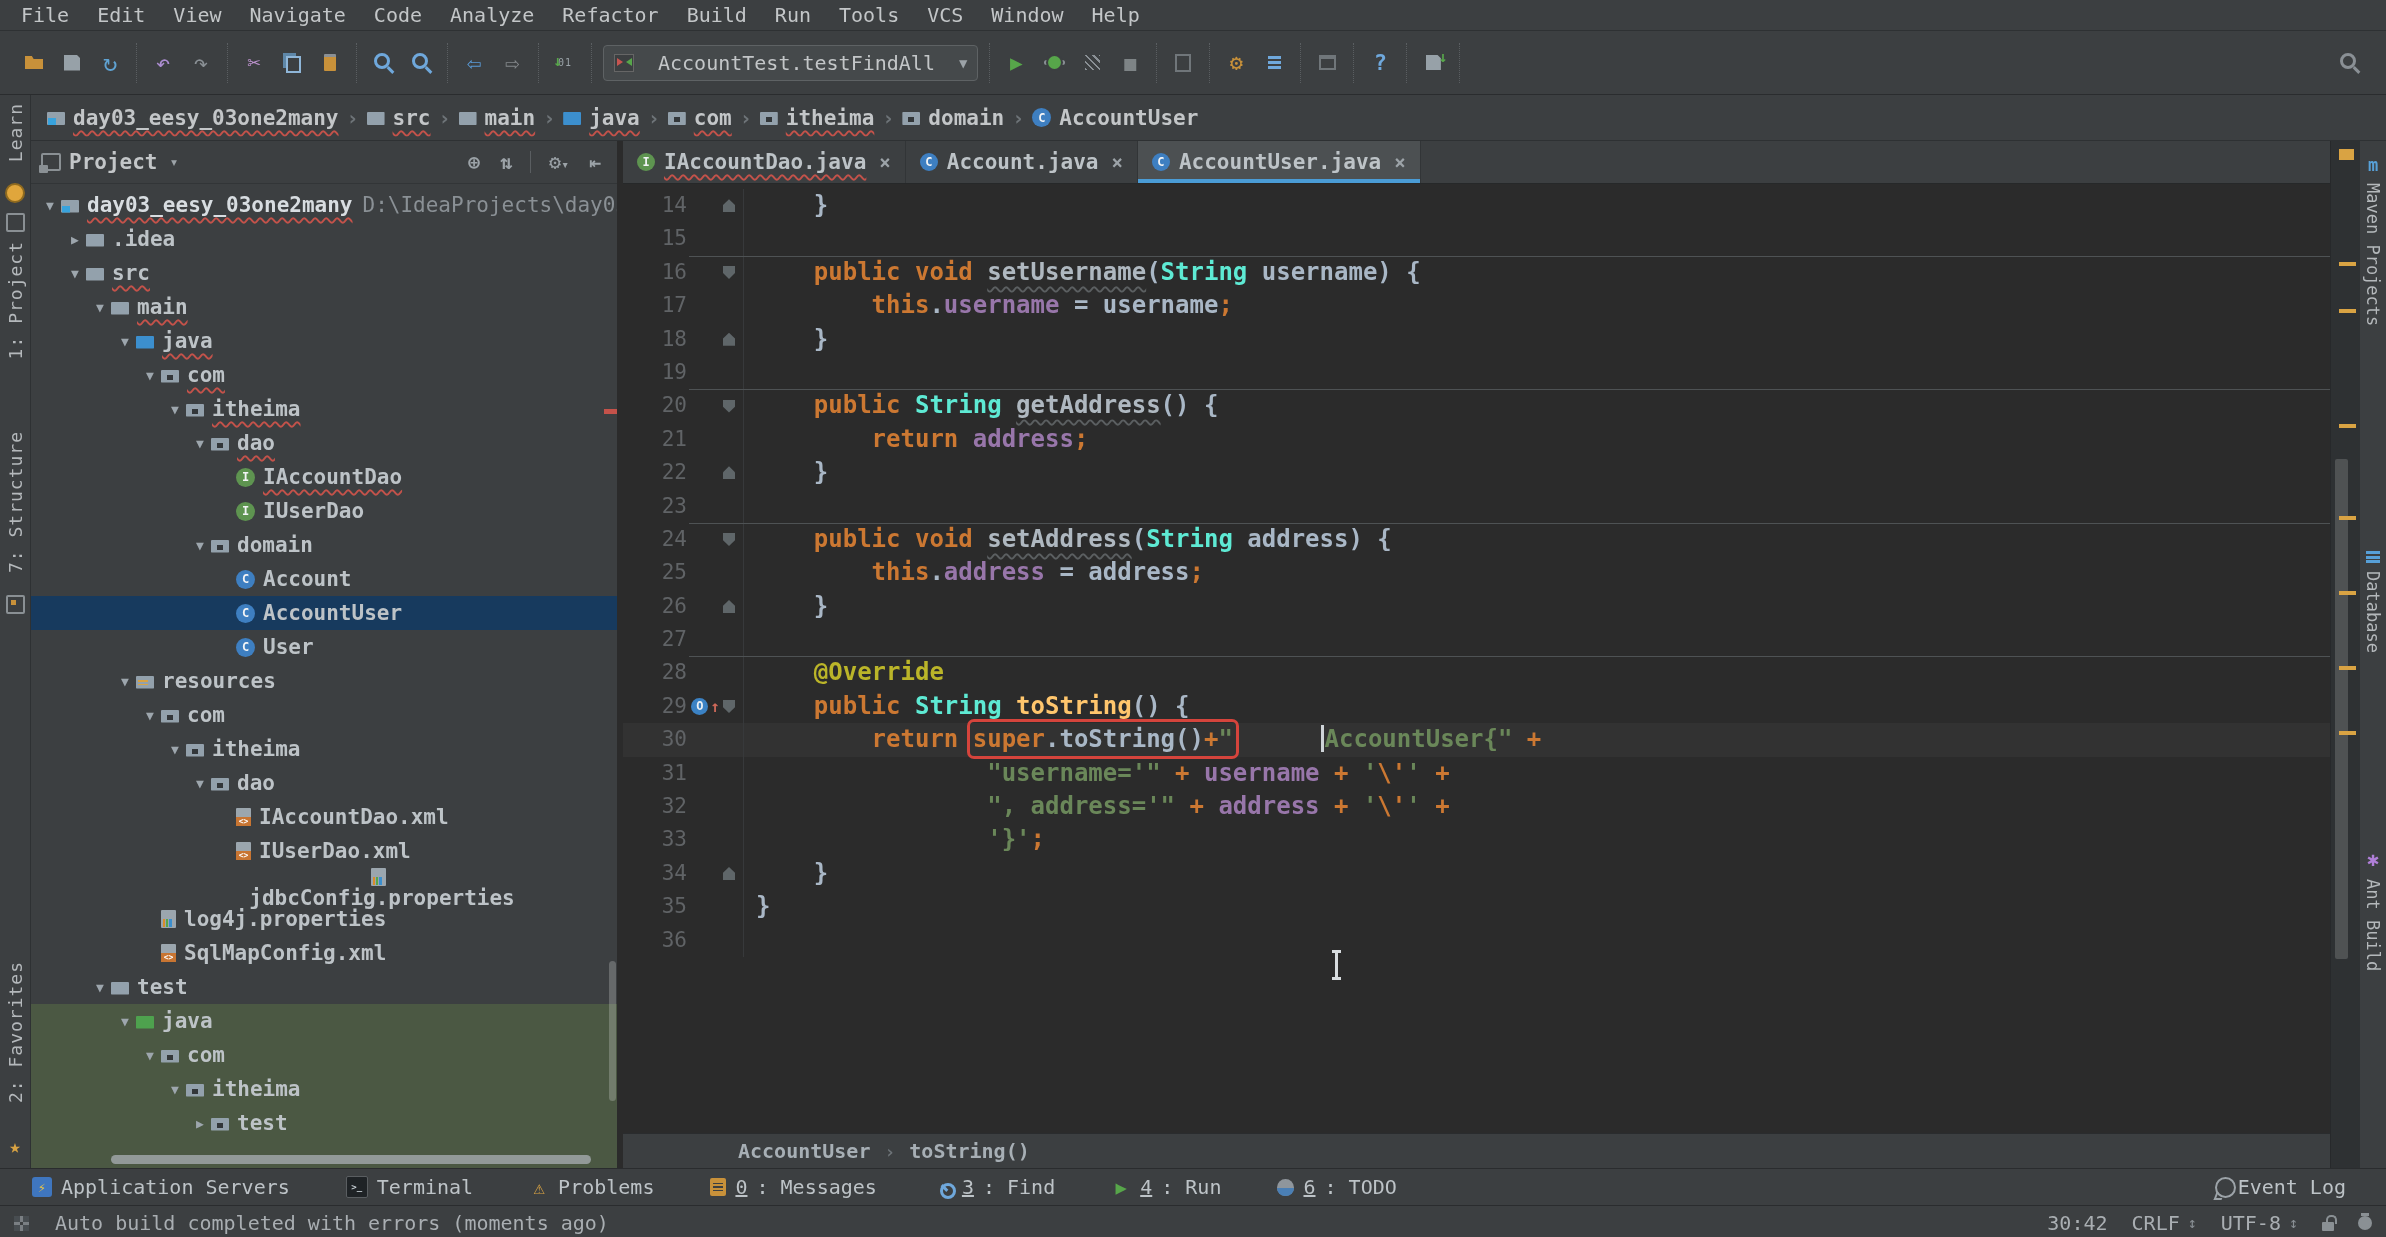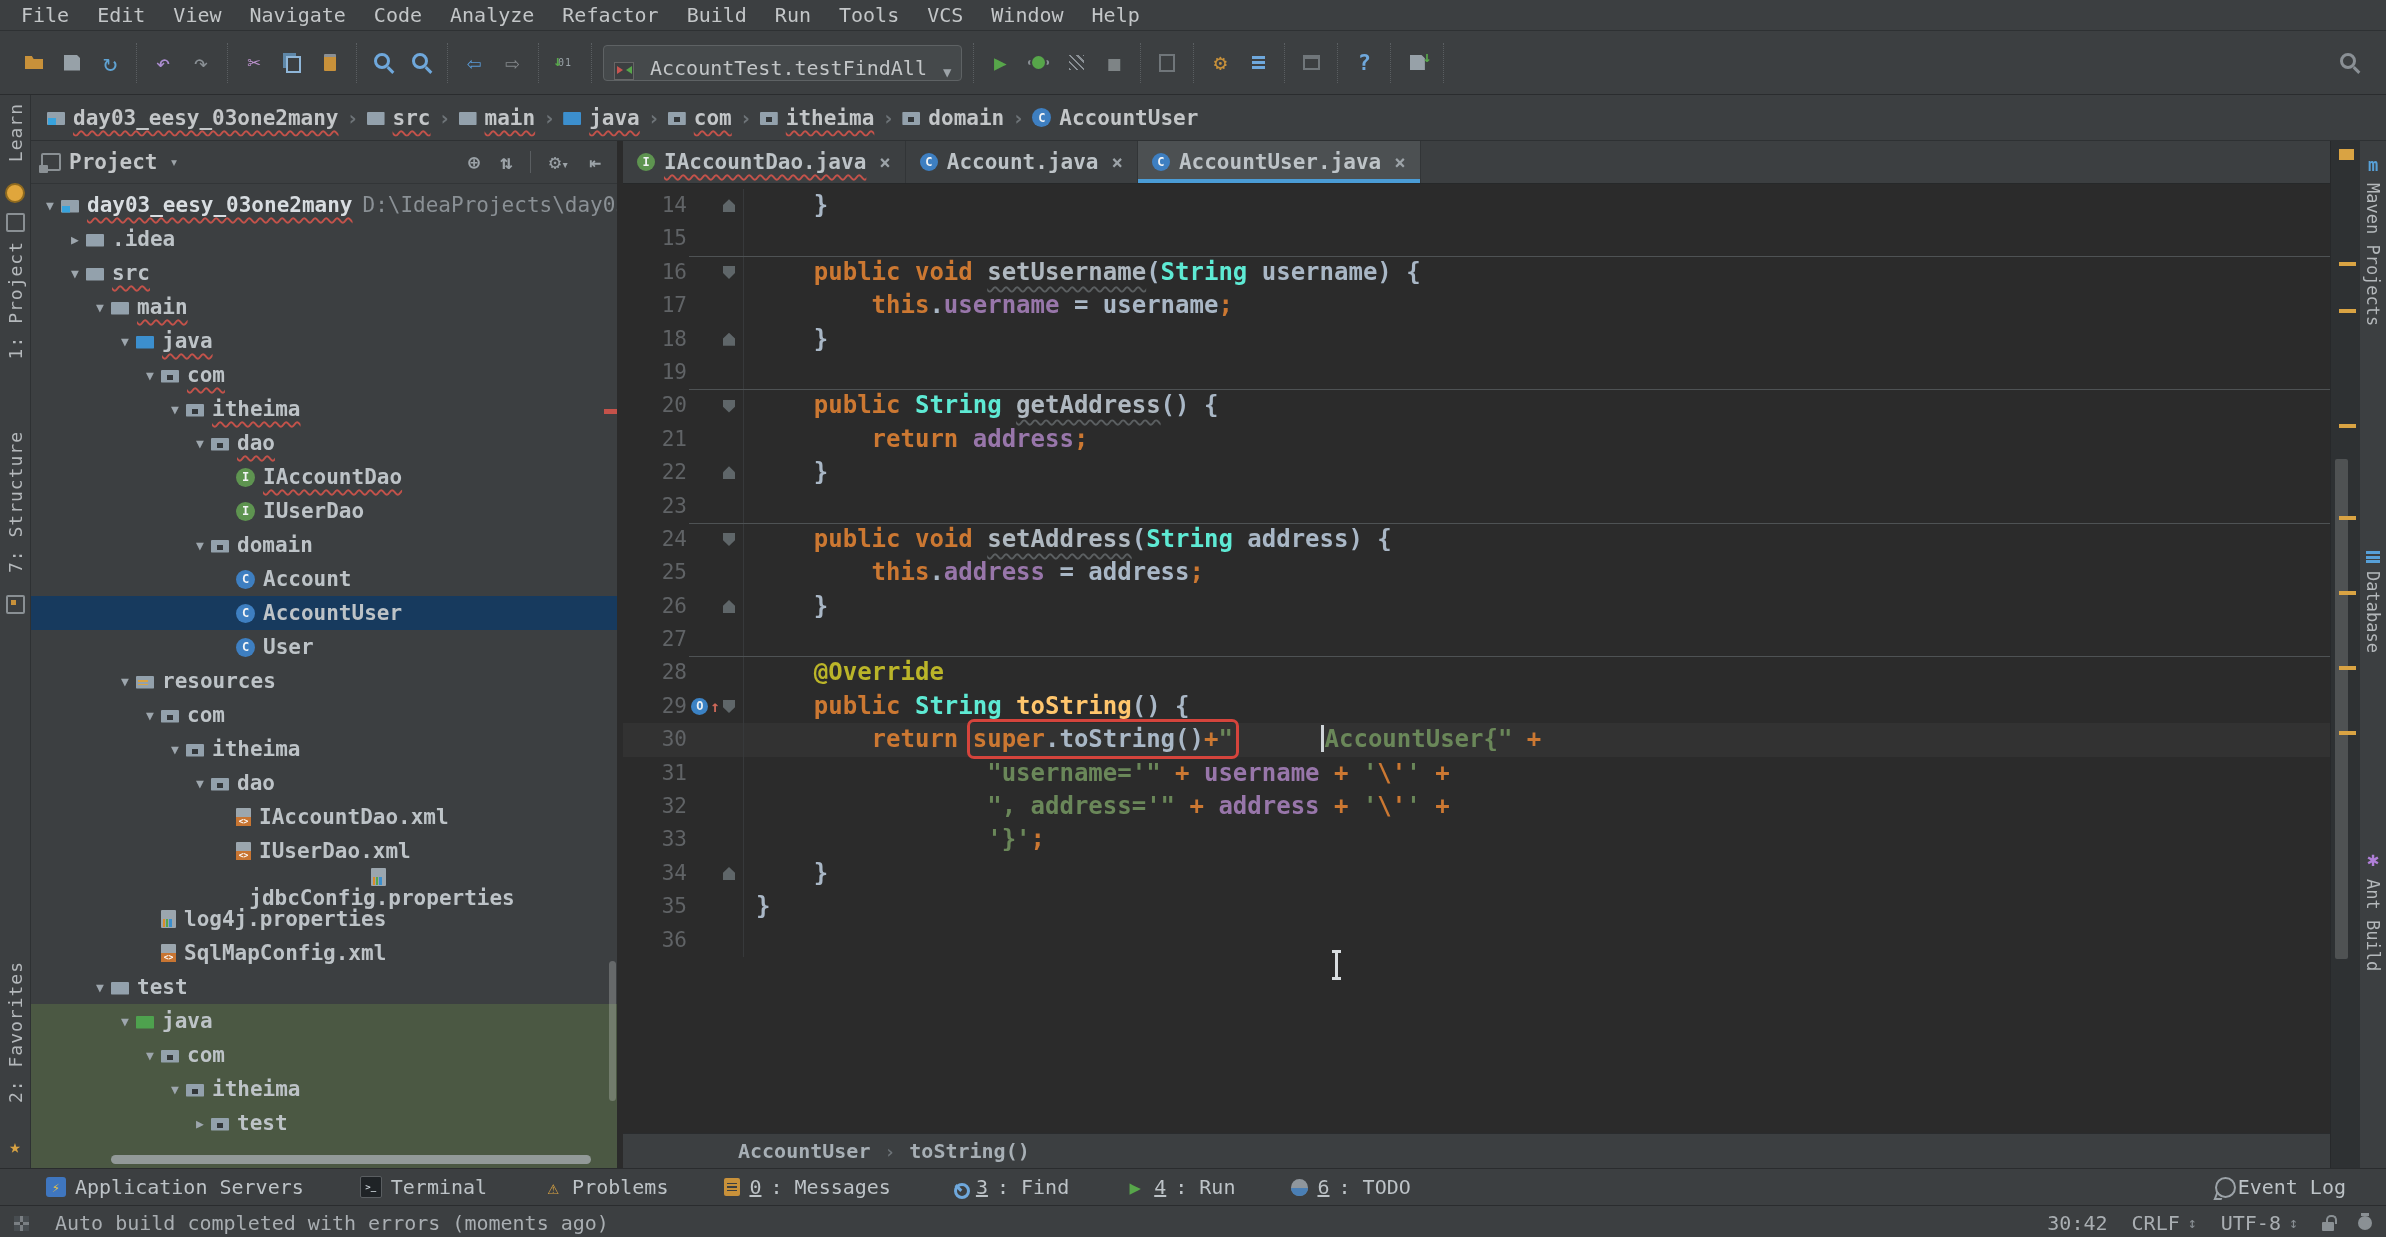--- a/index.html
+++ b/index.html
@@ -48,21 +48,21 @@
   [data-name="stop-icon"]::before{content:"■";color:#7E8486;font-size:20px;}
   [data-name="attach-profiler-icon"]::before{content:"";width:12px;height:14px;border:2px solid #70767A;}
   [data-name="settings-icon"]::before{content:"⚙";color:#C8913A;font-size:22px;}
   [data-name="project-structure-icon"]::before{content:"";width:13px;height:13px;
        background:linear-gradient(#6FA8DC 0 3px,transparent 3px 5px,#6FA8DC 5px 8px,transparent 8px 10px,#6FA8DC 10px 13px);}
   [data-name="print-icon"]::before{content:"";width:13px;height:9px;border:2px solid #70767A;border-top-width:4px;}
   [data-name="help-icon"]::before{content:"?";color:#6FA8DC;font-weight:bold;font-size:22px;}
   [data-name="save-and-sync-icon"]::before{content:"";width:15px;height:15px;background:#97A1A8;
        clip-path:polygon(0 0,78% 0,100% 22%,100% 100%,0 100%);}
   [data-name="save-and-sync-icon"]::after{content:"↓";position:absolute;right:2px;top:1px;color:#57A64A;font-size:15px;font-weight:bold;}
-  #runcombo{display:flex;align-items:flex-end;gap:16px;border:1px solid #5E6264;border-radius:4px;
+  #runcombo{display:flex;align-items:center;gap:24px;border:1px solid #5E6264;border-radius:4px;
        background:#45494B;height:34px;padding:0 10px;margin:0 4px;font-size:20px;color:#C3C6C8;}
   #runcombo .cicon{width:18px;height:16px;background:#3C3F41;border:1px solid #666;display:inline-block;position:relative;}
   #runcombo .cicon::before{content:"";position:absolute;left:2px;top:3px;border:4px solid transparent;border-left:6px solid #C75450;}
   #runcombo .cicon::after{content:"";position:absolute;right:1px;top:3px;border:4px solid transparent;border-right:6px solid #57A64A;}
   #runcombo .dd{color:#9CA3A8;font-size:14px;}
   
   #crumbsbar{height:45px;display:flex;align-items:center;background:#3C3F41;
        border-bottom:1px solid #2E3133;padding-left:10px;font-size:21px;font-weight:700;}
   .crumb{display:flex;align-items:center;gap:8px;padding:0 6px;color:#C3C6C8;}
   .crumb-sep{color:#6E7478;font-size:20px;padding:0 2px;}
@@ -157,21 +157,21 @@
   .smark{position:absolute;right:3px;width:17px;height:4px;background:#D9A343;}
   #sthumb{position:absolute;left:4px;top:318px;width:13px;height:500px;background:rgba(255,255,255,.16);border-radius:2px;}
   #rightstrip{width:26px;flex:none;background:#3C3F41;border-left:1px solid #2E3133;position:relative;}
   .rsitem{position:absolute;left:0;width:26px;display:flex;flex-direction:column;align-items:center;gap:8px;}
   .vrlabel{writing-mode:vertical-rl;font-size:17px;color:#B4B8BB;}
   .ric-maven{color:#57A0D8;font-weight:700;font-size:17px;}
   .ric-database{width:14px;height:12px;background:linear-gradient(#57A0D8 0 3px,transparent 3px 4.5px,#57A0D8 4.5px 7.5px,transparent 7.5px 9px,#57A0D8 9px 12px);}
   .ric-ant{color:#B07FD8;font-size:20px;font-weight:700;}
   
   #bottombar{height:36px;display:flex;align-items:center;background:#3C3F41;border-top:1px solid #2A2C2E;
-       padding-left:46px;gap:56px;font-size:20px;}
+       padding-left:32px;gap:56px;font-size:20px;}
   .bbitem{display:flex;align-items:center;gap:9px;color:#BDC3C7;}
   .bbnum{text-decoration:underline;}
   .bbi{width:20px;height:20px;display:flex;align-items:center;justify-content:center;position:relative;font-size:18px;}
   [data-name="application-servers-icon"]::before{content:"⚡";font-size:13px;color:#E8C44A;position:absolute;z-index:1;}
   [data-name="application-servers-icon"]{background:#3F76BF;border-radius:3px;}
   [data-name="terminal-icon"]{background:#1F2326;border:1px solid #5A5E61;border-radius:2px;}
   [data-name="terminal-icon"]::before{content:">_";font-size:9px;color:#C8D0D6;font-weight:700;}
   [data-name="problems-icon"]::before{content:"⚠";color:#D9A343;font-size:19px;}
   [data-name="messages-icon"]{background:#C8913A;border-radius:2px;width:16px;height:18px;}
   [data-name="messages-icon"]::before{content:"";width:10px;height:8px;

